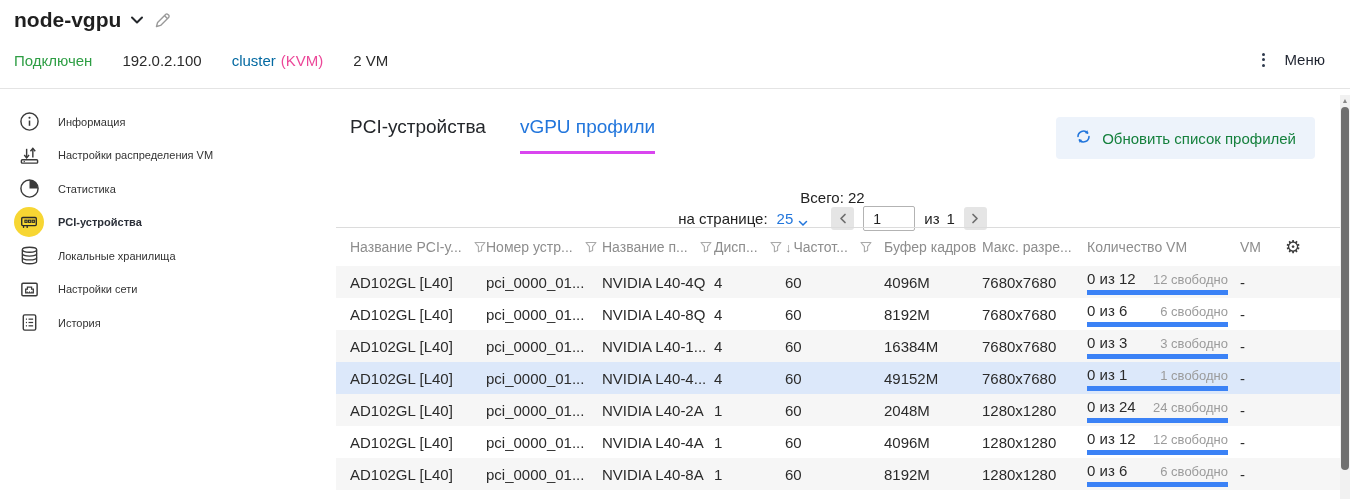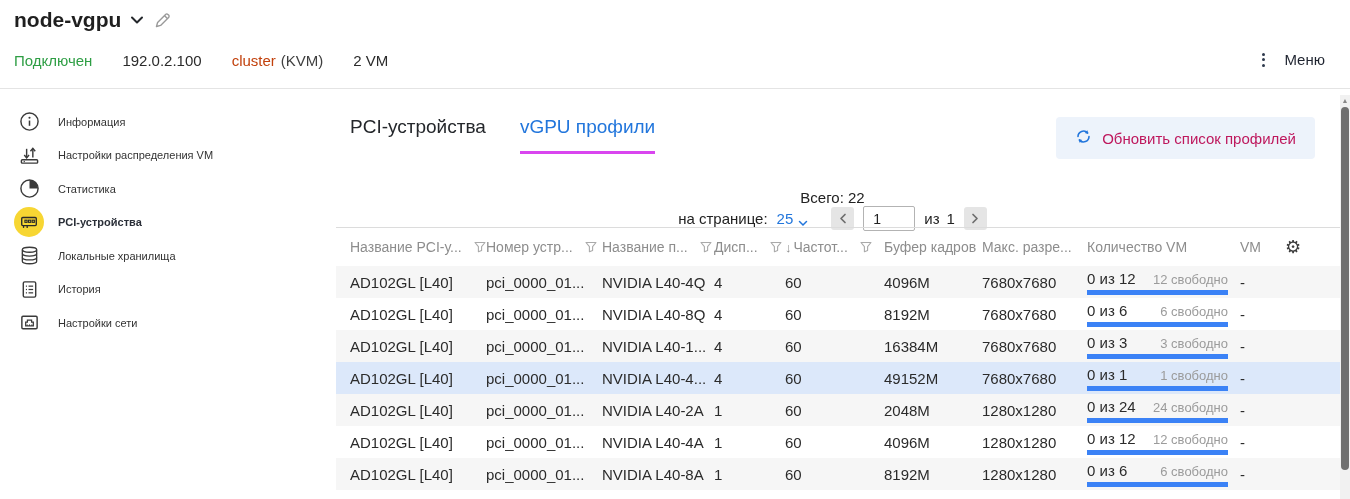--- a/index.html
+++ b/index.html
@@ -11,22 +11,22 @@
 
   
   .title-row { position:absolute; left:14px; top:8px; display:flex; align-items:center; gap:9px; }
   .node-title { font-size:21px; font-weight:bold; color:#1f1f1f; }
   .title-caret svg, .edit-pencil svg { display:block; }
   .title-caret, .edit-pencil { cursor:pointer; }
 
   .status-row { position:absolute; left:14px; top:52px; display:flex; align-items:center; gap:0; font-size:15px; }
   .st-status { color:#2e9e44; margin-right:30px; }
   .st-ip { color:#2b2b2b; margin-right:30px; }
-  .st-cluster { color:#c2410c; cursor:pointer; }
-  .st-kvm { color:#404040; margin-left:5px; margin-right:30px; }
+  .st-cluster { color:#0369a1; cursor:pointer; }
+  .st-kvm { color:#ec4899; margin-left:5px; margin-right:30px; }
   .st-vm { color:#2b2b2b; }
 
   .menu-btn { position:absolute; right:25px; top:51px; display:flex; align-items:center; gap:19px; font-size:15px; color:#1f2430; cursor:pointer; }
   .kebab { display:flex; flex-direction:column; gap:2.5px; }
   .kebab i { width:3px; height:3px; border-radius:50%; background:#2e3a4d; }
 
   .header-divider { position:absolute; left:0; right:0; top:88px; height:1px; background:#e4e4e4; }
 
   
   .sidebar { position:absolute; left:0; top:89px; width:336px; bottom:0; padding-top:16px; }
@@ -36,21 +36,21 @@
   .side-item.active .side-label { font-weight:bold; color:#2a2f38; }
 
   
   .main { position:absolute; left:336px; top:89px; right:10px; bottom:0; }
 
   .tabs { position:absolute; left:14px; top:27px; display:flex; gap:34px; font-size:19px; }
   .tab { cursor:pointer; padding-bottom:13px; color:#24272b; }
   .tab.active { color:#2276dc; border-bottom:3px solid #d946ef; }
 
   .refresh-btn { position:absolute; right:25px; top:28px; display:flex; align-items:center; gap:10px;
-    background:#edf3fb; border-radius:4px; padding:11px 19px; font-size:15px; color:#be185d; cursor:pointer; }
+    background:#edf3fb; border-radius:4px; padding:11px 19px; font-size:15px; color:#15803d; cursor:pointer; }
 
   .controls-row { position:absolute; left:14px; right:25px; top:100px; height:30px; display:flex; align-items:center; justify-content:space-between;flex-direction:column; }
   .total-label { font-size:15px; color:#222; }
   .pager { display:flex; align-items:center; gap:9px; font-size:15px; color:#222; }
   .per-page-label { color:#222; }
   .per-page-value { color:#2276dc; cursor:pointer; display:flex; align-items:flex-end; gap:5px; margin-right:14px; }
   .pg-btn { width:23px; height:23px; background:#e5e5e5; border:none; border-radius:3px; display:flex; align-items:center; justify-content:center; cursor:pointer; }
   .page-input { width:52px; height:25px; border:1px solid #b3b3b3; border-radius:2px; padding-left:9px; font-size:14px; font-family:"Liberation Sans",sans-serif; color:#222; }
   .of-group { display:flex; gap:7px; }
 
@@ -177,43 +177,43 @@
             <path d="M3.5 9 c0 1.45 3.35 2.6 7.5 2.6 s7.5 -1.15 7.5 -2.6" fill="none" stroke="#3a3a3a" stroke-width="1.4"></path>
             <path d="M3.5 13 c0 1.45 3.35 2.6 7.5 2.6 s7.5 -1.15 7.5 -2.6" fill="none" stroke="#3a3a3a" stroke-width="1.4"></path>
           </svg>
       </span>
       <span class="side-label">Локальные хранилища</span>
     </div>
 
     <div class="side-item">
       <span class="side-icon">
         <svg width="21" height="21" viewBox="0 0 22 22">
+            <rect x="3" y="4.5" width="16" height="13" rx="1.2" fill="none" stroke="#3a3a3a" stroke-width="1.5"></rect>
+            <path d="M7 14.5 V10.5 H8.8 V8.5 H13.2 V10.5 H15 V14.5 Z" fill="none" stroke="#3a3a3a" stroke-width="1.3"></path>
+            <line x1="8.6" y1="14.5" x2="8.6" y2="13" stroke="#3a3a3a" stroke-width="1.1"></line>
+            <line x1="11" y1="14.5" x2="11" y2="13" stroke="#3a3a3a" stroke-width="1.1"></line>
+            <line x1="13.4" y1="14.5" x2="13.4" y2="13" stroke="#3a3a3a" stroke-width="1.1"></line>
+          </svg>
+      </span>
+      <span class="side-label">Настройки сети</span>
+    </div>
+
+    <div class="side-item">
+      <span class="side-icon">
+        <svg width="21" height="21" viewBox="0 0 22 22">
             <rect x="4.5" y="3" width="13" height="16" rx="1.5" fill="none" stroke="#3a3a3a" stroke-width="1.5"></rect>
             <line x1="10" y1="7.5" x2="14.8" y2="7.5" stroke="#3a3a3a" stroke-width="1.3"></line>
             <line x1="10" y1="11" x2="14.8" y2="11" stroke="#3a3a3a" stroke-width="1.3"></line>
             <line x1="10" y1="14.5" x2="14.8" y2="14.5" stroke="#3a3a3a" stroke-width="1.3"></line>
             <line x1="7.2" y1="7.5" x2="8.4" y2="7.5" stroke="#3a3a3a" stroke-width="1.3"></line>
             <line x1="7.2" y1="11" x2="8.4" y2="11" stroke="#3a3a3a" stroke-width="1.3"></line>
             <line x1="7.2" y1="14.5" x2="8.4" y2="14.5" stroke="#3a3a3a" stroke-width="1.3"></line>
           </svg>
       </span>
       <span class="side-label">История</span>
-    </div>
-
-    <div class="side-item">
-      <span class="side-icon">
-        <svg width="21" height="21" viewBox="0 0 22 22">
-            <rect x="3" y="4.5" width="16" height="13" rx="1.2" fill="none" stroke="#3a3a3a" stroke-width="1.5"></rect>
-            <path d="M7 14.5 V10.5 H8.8 V8.5 H13.2 V10.5 H15 V14.5 Z" fill="none" stroke="#3a3a3a" stroke-width="1.3"></path>
-            <line x1="8.6" y1="14.5" x2="8.6" y2="13" stroke="#3a3a3a" stroke-width="1.1"></line>
-            <line x1="11" y1="14.5" x2="11" y2="13" stroke="#3a3a3a" stroke-width="1.1"></line>
-            <line x1="13.4" y1="14.5" x2="13.4" y2="13" stroke="#3a3a3a" stroke-width="1.1"></line>
-          </svg>
-      </span>
-      <span class="side-label">Настройки сети</span>
     </div>
 
   </div>
 
   <div class="main">
 
     <div class="tabs">
       <span class="tab">PCI-устройства</span>
       <span class="tab active">vGPU профили</span>
     </div>

